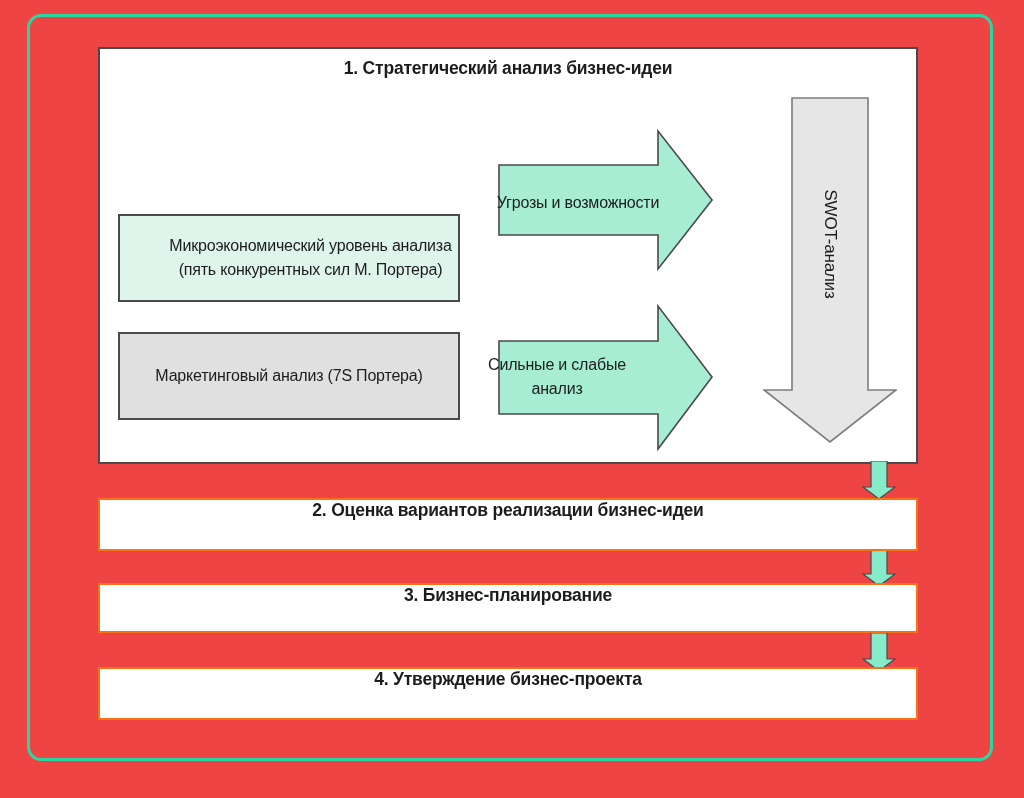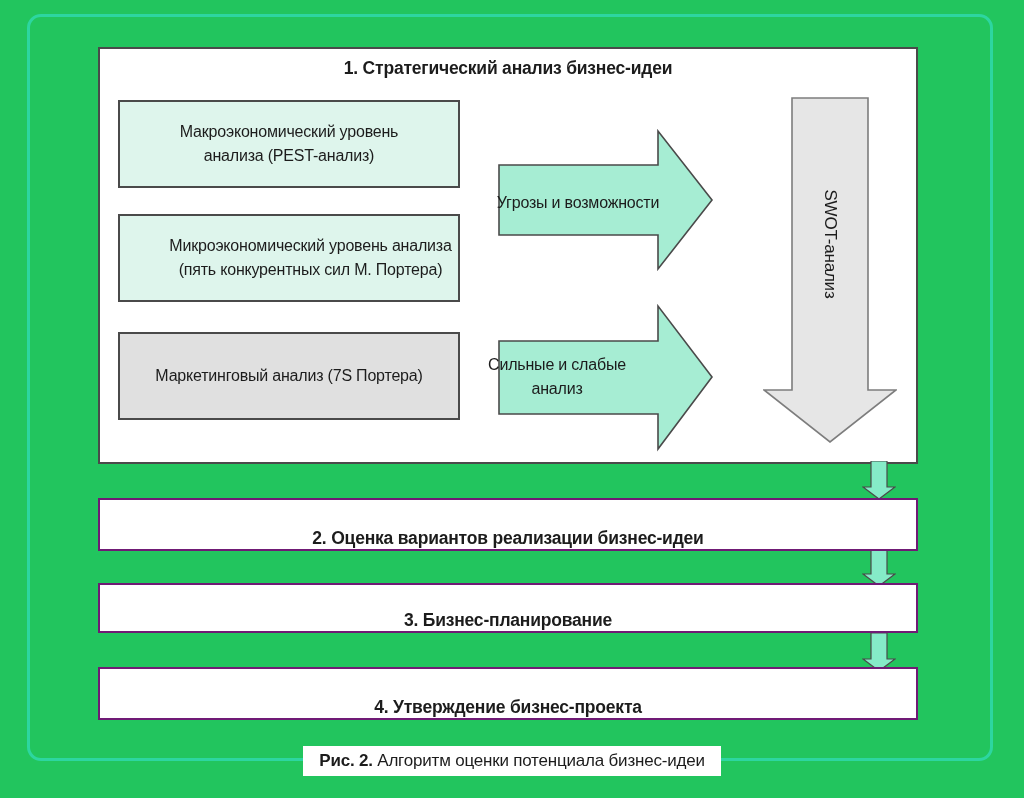--- a/index.html
+++ b/index.html
@@ -1,20 +1,20 @@
 <!DOCTYPE html>
 <html lang="ru"><head>
 <meta charset="utf-8">
 <style>
   html, body { margin: 0; padding: 0; background: #ffffff; }
   .page {
     position: relative;
     width: 1024px;
     height: 798px;
-    background: #22c55e;
+    background: #ef4444;
     font-family: "Liberation Sans", sans-serif;
     color: #1c1c1c;
     overflow: hidden;
     letter-spacing: -0.2px;
   }
   .abs { position: absolute; box-sizing: border-box; }
 
   
   .frame {
     left: 27px; top: 14px; width: 966px; height: 747px;
@@ -78,22 +78,22 @@
 
   
   .conn-a { left: 862px; top: 461px; }
   .conn-b { left: 862px; top: 548px; }
   .conn-c { left: 862px; top: 633px; }
 
   
   .step-box {
     left: 98px; width: 820px;
     background: #ffffff;
-    border: 2px solid #701a75;
-    display: flex; align-items: flex-end; justify-content: center;
+    border: 2px solid #f97316;
+    display: flex; align-items: flex-start; justify-content: center;
     text-align: center;
     font-weight: bold;
     font-size: 17.5px;
   }
   .step2 { top: 498px; height: 53px; }
   .step3 { top: 583px; height: 50px; }
   .step4 { top: 667px; height: 53px; }
 
   
   .caption {
@@ -113,26 +113,20 @@
 </head>
 <body>
 
 <div class="page">
 
   <div class="abs frame"></div>
 
   <div class="abs section1"></div>
   <div class="abs section1-title">1. Стратегический анализ бизнес-идеи</div>
 
-  <div class="abs inner-box mint box1">
-    <div class="lines">
-      <span>Макроэкономический уровень</span>
-      <span>анализа (PEST-анализ)</span>
-    </div>
-  </div>
 
   <div class="abs inner-box mint box2">
     <div class="lines">
       <span>Микроэкономический уровень анализа</span>
       <span>(пять конкурентных сил М. Портера)</span>
     </div>
   </div>
 
   <div class="abs inner-box grayfill box3">
     <div class="lines">
@@ -173,20 +167,14 @@
   <div class="abs step-box step2">
     <span>2. Оценка вариантов реализации бизнес-идеи</span>
   </div>
   <div class="abs step-box step3">
     <span>3. Бизнес-планирование</span>
   </div>
   <div class="abs step-box step4">
     <span>4. Утверждение бизнес-проекта</span>
   </div>
 
-  <div class="abs caption">
-    <span class="chip">
-      <span class="prefix">Рис. 2.</span>
-      <span>Алгоритм оценки потенциала бизнес-идеи</span>
-    </span>
-  </div>
 
 </div>
 
 </body></html>

